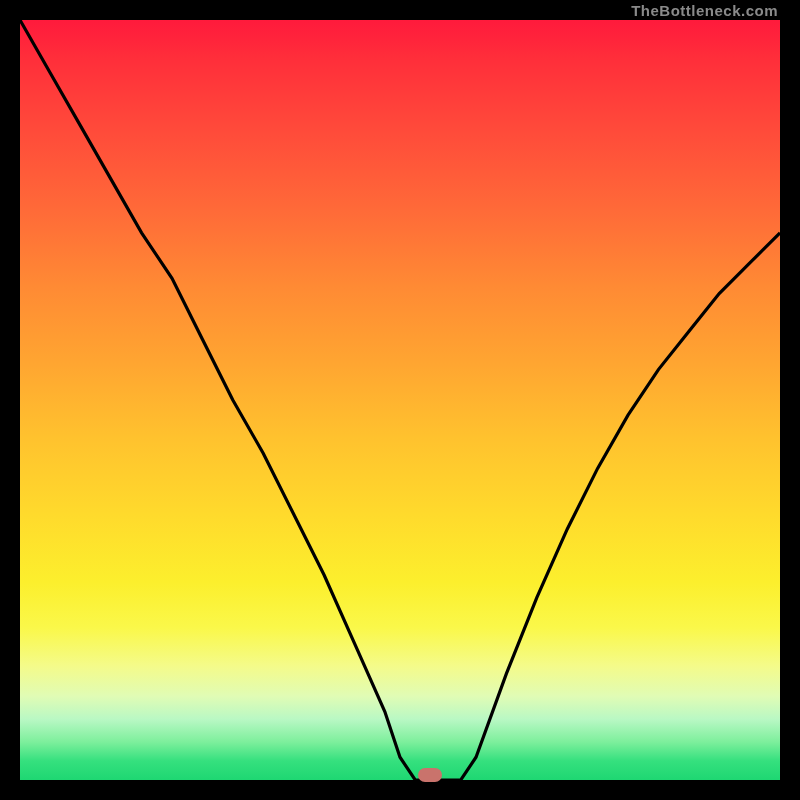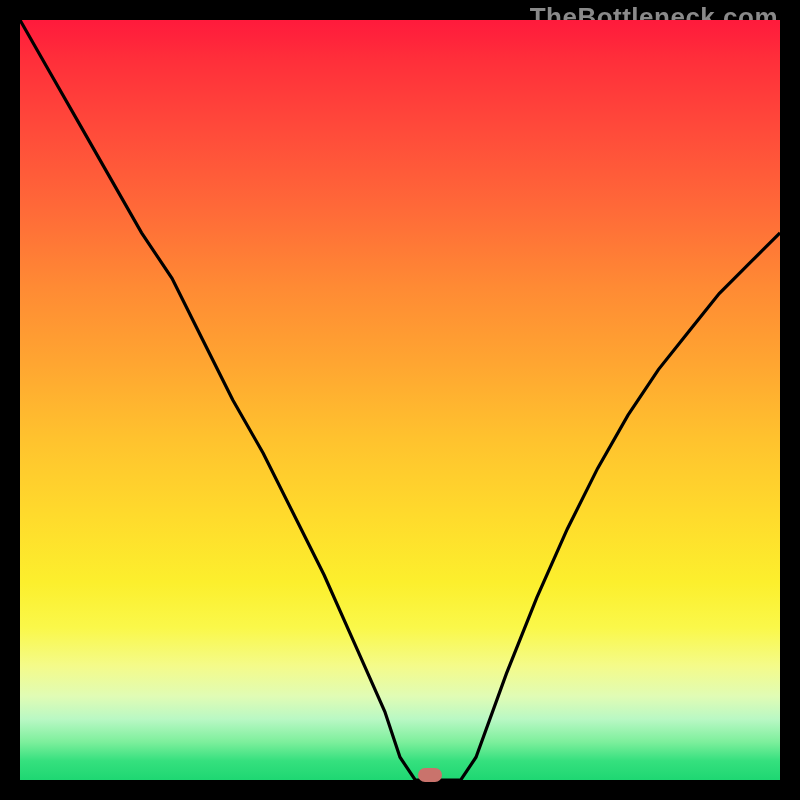--- a/index.html
+++ b/index.html
@@ -41,21 +41,21 @@
       #7def9c 95%,
       #35e07e 97.5%,
       #1ed772 100%
     );
   }
   .brand {
     position: absolute;
     top: 2px;
     right: 22px;
     color: #8a8a8a;
-    font-size: 26px;
+    font-size: 15px;
     font-weight: 600;
     letter-spacing: 0.5px;
   }
   svg.curve {
     position: absolute;
     left: 0;
     top: 0;
     width: 760px;
     height: 760px;
     overflow: visible;

